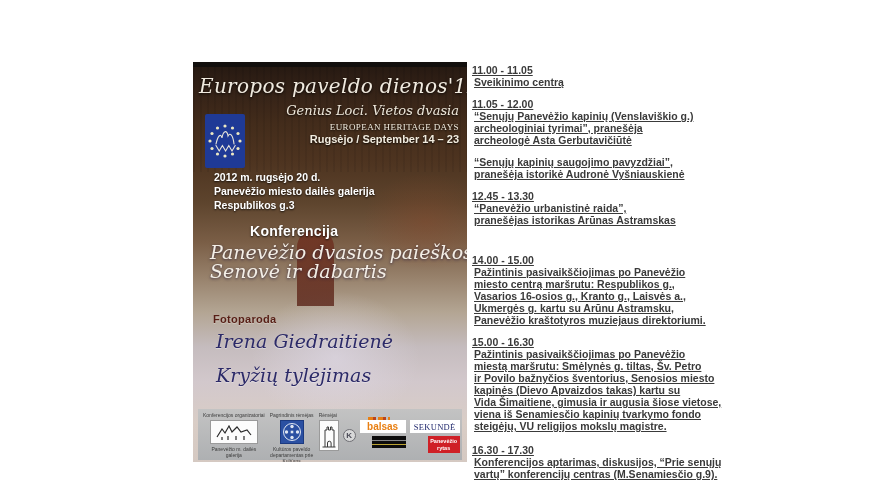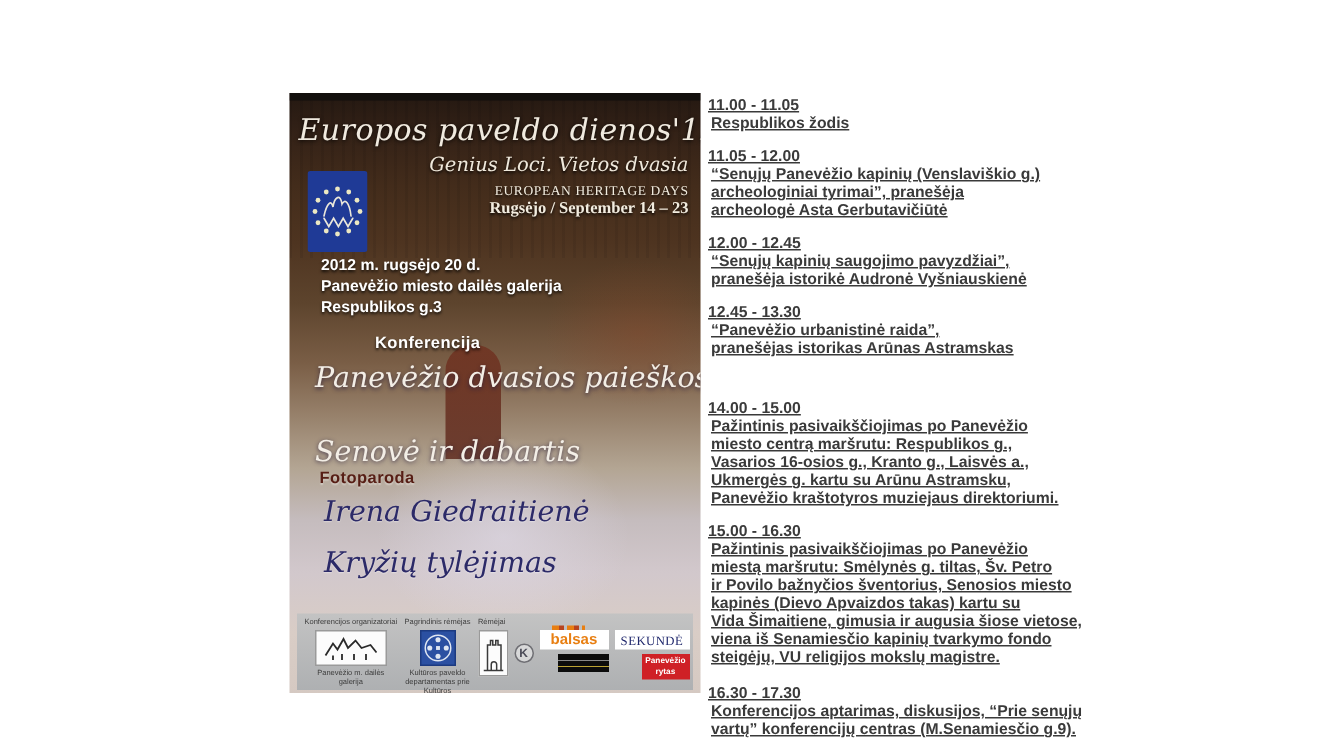--- a/index.html
+++ b/index.html
@@ -31,38 +31,38 @@
   }
   .poster-subtitle {
     position: absolute; top: 41px; right: 8px; font-size: 13px; color: #efe8db;
     text-shadow: 0 1px 2px rgba(0,0,0,.85); white-space: nowrap;
   }
   .poster-heritage {
     position: absolute; top: 60px; right: 8px; font-family: Liberation Serif, serif;
     font-size: 9px; letter-spacing: .4px; color: #f2ecdf; text-shadow: 0 1px 2px rgba(0,0,0,.85);
   }
   .poster-daterange {
-    position: absolute; top: 71px; right: 8px; font-family: Liberation Serif, serif; font-weight: bold;
+    position: absolute; top: 71px; right: 8px; font-family: Liberation Sans, sans-serif; font-weight: bold;
     font-size: 11px; color: #f2ecdf; text-shadow: 0 1px 2px rgba(0,0,0,.85); text-align: right;
   }
   .eu-logo { position: absolute; left: 12px; top: 52px; }
   .event-block {
     position: absolute; left: 21px; top: 108px; font-size: 10.5px; font-weight: bold;
     line-height: 14px; color: #ffffff; text-shadow: 0 1px 2px rgba(0,0,0,.8);
   }
   .conf-label {
-    position: absolute; left: 21px; top: 161px; font-size: 11px; font-weight: bold;
+    position: absolute; left: 21px; top: 161px; font-size: 14px; font-weight: bold;
     color: #ffffff; text-shadow: 0 1px 2px rgba(0,0,0,.8); letter-spacing: .3px; padding-left: 36px;
   }
   .conf-line1, .conf-line2 {
     position: absolute; left: 17px; font-size: 19px; color: #f3eee6;
     text-shadow: 0 1px 3px rgba(40,30,60,.8); white-space: nowrap;
   }
   .conf-line1 { top: 179px; }
-  .conf-line2 { top: 228px; }
+  .conf-line2 { top: 198px; }
   .foto-label {
     position: absolute; left: 20px; top: 251px; font-size: 11px; font-weight: bold;
     color: #571e15; text-shadow: 0 1px 1px rgba(255,255,255,.35); letter-spacing: .3px;
   }
   .expo-author, .expo-title {
     position: absolute; left: 23px; font-size: 19px; color: #2c2a68;
     text-shadow: 0 1px 1px rgba(255,255,255,.4); white-space: nowrap;
   }
   .expo-author { top: 268px; }
   .expo-title  { top: 302px; }
@@ -222,30 +222,29 @@
             </div>
           </div>
         </div>
       </div>
     </div>
   </div>
 
   <div class="schedule">
     <div class="sch-item">
       <div>11.00 - 11.05</div>
-      <div class="sch-desc">Respublikos žodis</div>
+      <div class="sch-desc">Sveikinimo centrą</div>
     </div>
     <div class="sch-item">
       <div>11.05 - 12.00</div>
       <div class="sch-desc">“Senųjų Panevėžio kapinių (Venslaviškio g.)
 archeologiniai tyrimai”, pranešėja
 archeologė Asta Gerbutavičiūtė</div>
     </div>
     <div class="sch-item">
-      <div>12.00 - 12.45</div>
       <div class="sch-desc">“Senųjų kapinių saugojimo pavyzdžiai”,
 pranešėja istorikė Audronė Vyšniauskienė</div>
     </div>
     <div class="sch-item">
       <div>12.45 - 13.30</div>
       <div class="sch-desc">“Panevėžio urbanistinė raida”,
 pranešėjas istorikas Arūnas Astramskas</div>
     </div>
     <div class="sch-item mt-lg">
       <div>14.00 - 15.00</div>

